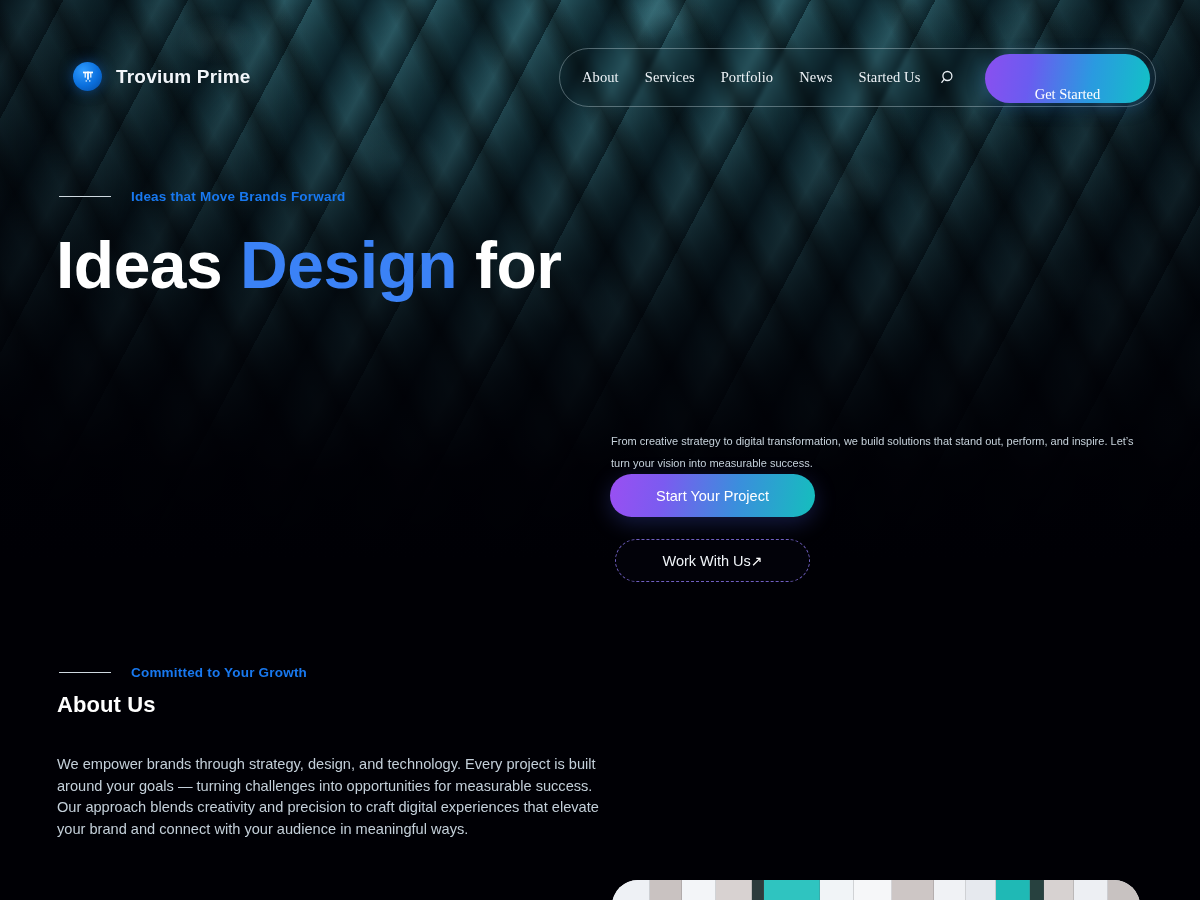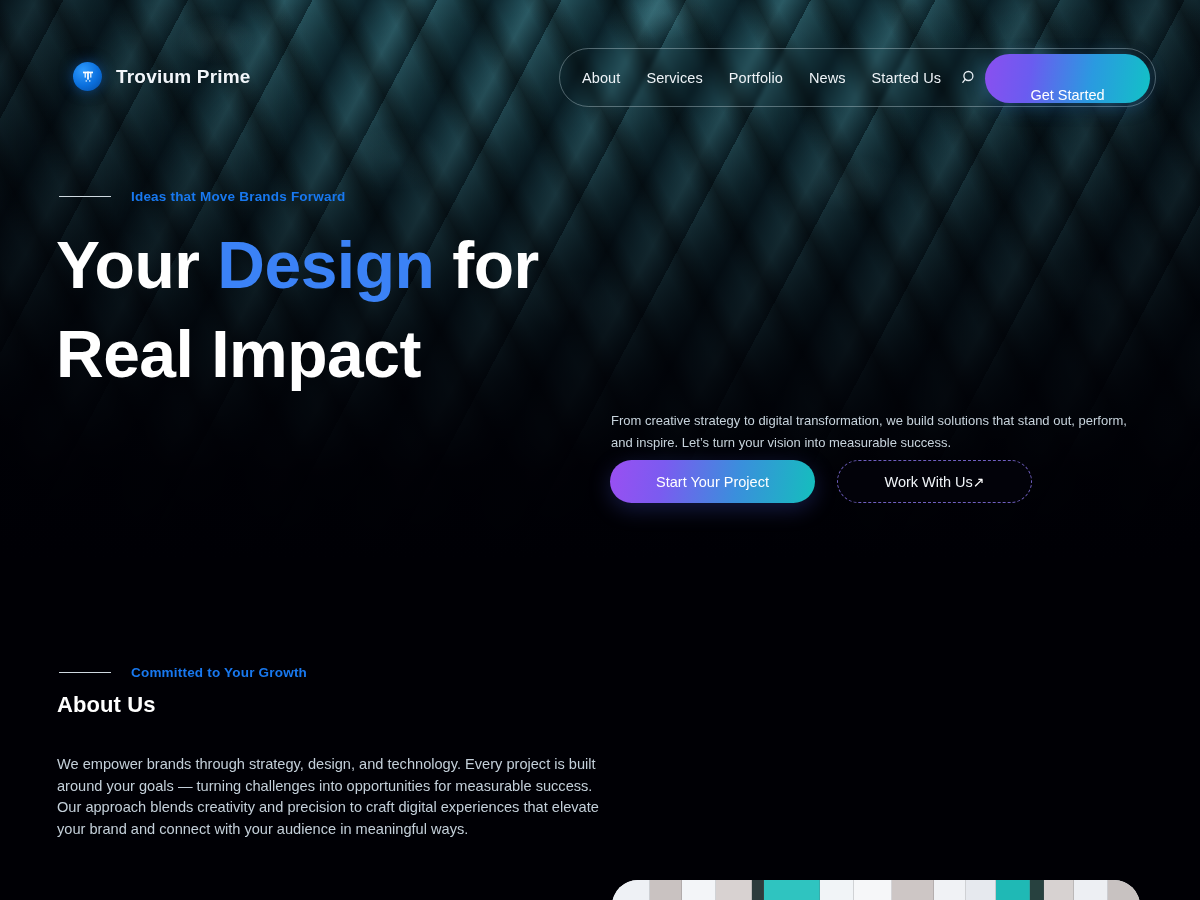--- a/index.html
+++ b/index.html
@@ -74,20 +74,21 @@
   .brand-name {
     font-size:19px; font-weight:bold; letter-spacing:.2px; color:#f2f6fa;
   }
 
   .nav-pill {
     position:absolute; left:543px; top:48px; width:597px; height:59px;
     border:1px solid rgba(196,216,224,.38);
     border-radius:30px;
     display:flex; align-items:center;
     backdrop-filter:blur(2px);
+    font-family:Liberation Serif, serif;
   }
   .nav-links { display:flex; align-items:center; gap:26px; margin-left:22px; }
   .nav-link {
     font-size:14.5px; color:#eef3f7; letter-spacing:.1px; cursor:pointer; white-space:nowrap;
   }
   .search-btn {
     margin-left:18px; width:20px; height:20px; display:flex; align-items:center; justify-content:center; cursor:pointer;
   }
   .cta-pill {
     position:absolute; right:5px; top:5px; width:165px; height:49px;
@@ -105,24 +106,24 @@
   .eyebrow .txt { font-size:13.5px; font-weight:bold; color:#1878ef; letter-spacing:.2px; }
   .eyebrow.hero { position:absolute; left:59px; top:189px; }
 
   .headline {
     position:absolute; left:56px; top:221px; width:700px;
     font-size:66px; font-weight:bold; line-height:89px; letter-spacing:-.5px; color:#ffffff;
   }
   .headline .accent { color:#3b82f6; }
 
   .hero-copy {
-    position:absolute; left:611px; top:410px; width:530px;
-    font-size:13px; line-height:22px; color:#c7d3dc;
-  }
-  .hero-actions { position:absolute; left:610px; top:460px; display:flex; align-items:center; gap:22px; }
+    position:absolute; left:611px; top:430px; width:530px;
+    font-size:11px; line-height:22px; color:#c7d3dc;
+  }
+  .hero-actions { position:absolute; left:610px; top:474px; display:flex; align-items:center; gap:22px;flex-direction:column; }
   .btn-primary {
     width:205px; height:43px; border-radius:22px;
     background:linear-gradient(100deg,#9a4ff2 0%,#7b5bf0 26%,#3a8fdc 62%,#14bfbd 100%);
     display:flex; align-items:center; justify-content:center;
     font-size:14.5px; color:#fff; cursor:pointer;
     box-shadow:0 6px 22px rgba(70,90,210,.30);
   }
   .btn-ghost {
     width:195px; height:43px; border-radius:22px;
     border:1.4px dashed rgba(132,112,226,.85);
@@ -200,22 +201,21 @@
 </div>
 
 <div id="hero-content">
 
   <div class="eyebrow hero">
     <span class="rule"></span>
     <span class="txt">Ideas that Move Brands Forward</span>
   </div>
 
   <h1 class="headline">
-    <span>Your </span><span class="accent">Design</span><span> for</span><br>
-    <span>Real Impact</span>
+    <span>Ideas </span><span class="accent">Design</span><span> for</span><br>
   </h1>
 
   <p class="hero-copy">From creative strategy to digital transformation, we build solutions that stand out, perform, and inspire. Let’s turn your vision into measurable success.</p>
 
   <div class="hero-actions">
     <div class="btn-primary">
       <span>Start Your Project</span>
     </div>
     <div class="btn-ghost">
       <span>Work With Us</span>

